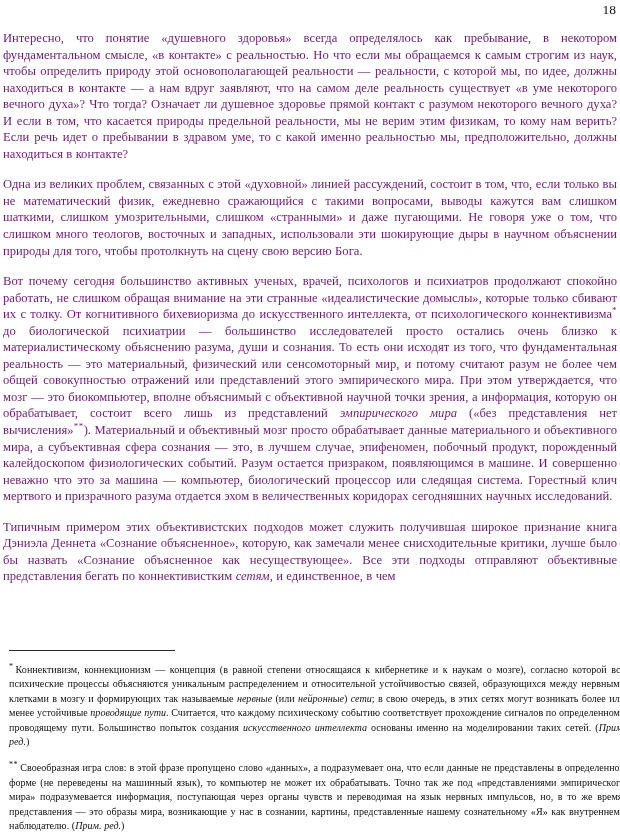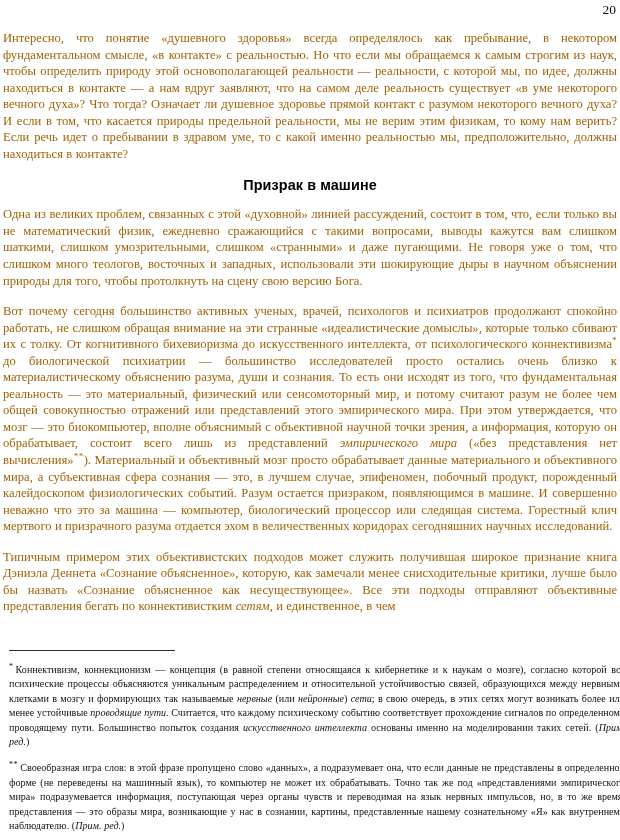--- a/index.html
+++ b/index.html
@@ -39,21 +39,21 @@
     width: 614px;
   }
   p.body-par {
     margin: 0 0 14px 0;
     font-size: 12.6px;
     line-height: 16.55px;
     text-align: justify;
     text-justify: inter-word;
     letter-spacing: 0.01px;
     word-spacing: 0.2px;
-    color: #a16207;
+    color: #701a75;
   }
   p.body-par:last-child {
     margin-bottom: 16px;
   }
   h2.section-heading {
     font-family: "Liberation Sans", "DejaVu Sans", sans-serif;
     font-size: 14.4px;
     line-height: 18px;
     font-weight: bold;
     text-align: center;
@@ -101,27 +101,26 @@
     line-height: 0;
     letter-spacing: 0.6px;
     margin-right: 2px;
   }
 </style>
 </head>
 <body>
 
 <div class="page">
 
-  <div class="page-number">20</div>
+  <div class="page-number">18</div>
 
   <div class="content">
 
     <p class="body-par">Интересно, что понятие «душевного здоровья» всегда определялось как пребывание, в некотором фундаментальном смысле, «в контакте» с реальностью. Но что если мы обращаемся к самым строгим из наук, чтобы определить природу этой основополагающей реальности — реальности, с которой мы, по идее, должны находиться в контакте — а нам вдруг заявляют, что на самом деле реальность существует «в уме некоторого вечного духа»? Что тогда? Означает ли душевное здоровье прямой контакт с разумом некоторого вечного духа? И если в том, что касается природы предельной реальности, мы не верим этим физикам, то кому нам верить? Если речь идет о пребывании в здравом уме, то с какой именно реальностью мы, предположительно, должны находиться в контакте?</p>
 
-    <h2 class="section-heading">Призрак в машине</h2>
 
     <p class="body-par">Одна из великих проблем, связанных с этой «духовной» линией рассуждений, состоит в том, что, если только вы не математический физик, ежедневно сражающийся с такими вопросами, выводы кажутся вам слишком шаткими, слишком умозрительными, слишком «странными» и даже пугающими. Не говоря уже о том, что слишком много теологов, восточных и западных, использовали эти шокирующие дыры в научном объяснении природы для того, чтобы протолкнуть на сцену свою версию Бога.</p>
 
     <p class="body-par rich">Вот почему сегодня большинство активных ученых, врачей, психологов и психиатров продолжают спокойно работать, не слишком обращая внимание на эти странные «идеалистические домыслы», которые только сбивают их с толку. От когнитивного бихевиоризма до искусственного интеллекта, от психологического коннективизма<sup class="fn-ref">*</sup> до биологической психиатрии — большинство исследователей просто остались очень близко к материалистическому объяснению разума, души и сознания. То есть они исходят из того, что фундаментальная реальность — это материальный, физический или сенсомоторный мир, и потому считают разум не более чем общей совокупностью отражений или представлений этого эмпирического мира. При этом утверждается, что мозг — это биокомпьютер, вполне объяснимый с объективной научной точки зрения, а информация, которую он обрабатывает, состоит всего лишь из представлений <em>эмпирического мира</em> («без представления нет вычисления»<sup class="fn-ref">**</sup>). Материальный и объективный мозг просто обрабатывает данные материального и объективного мира, а субъективная сфера сознания — это, в лучшем случае, эпифеномен, побочный продукт, порожденный калейдоскопом физиологических событий. Разум остается призраком, появляющимся в машине. И совершенно неважно что это за машина — компьютер, биологический процессор или следящая система. Горестный клич мертвого и призрачного разума отдается эхом в величественных коридорах сегодняшних научных исследований.</p>
 
     <p class="body-par rich">Типичным примером этих объективистских подходов может служить получившая широкое признание книга Дэниэла Деннета «Сознание объясненное», которую, как замечали менее снисходительные критики, лучше было бы назвать «Сознание объясненное как несуществующее». Все эти подходы отправляют объективные представления бегать по коннективистким <em>сетям</em>, и единственное, в чем</p>
 
   </div>
 
   <div class="footnote-zone">

